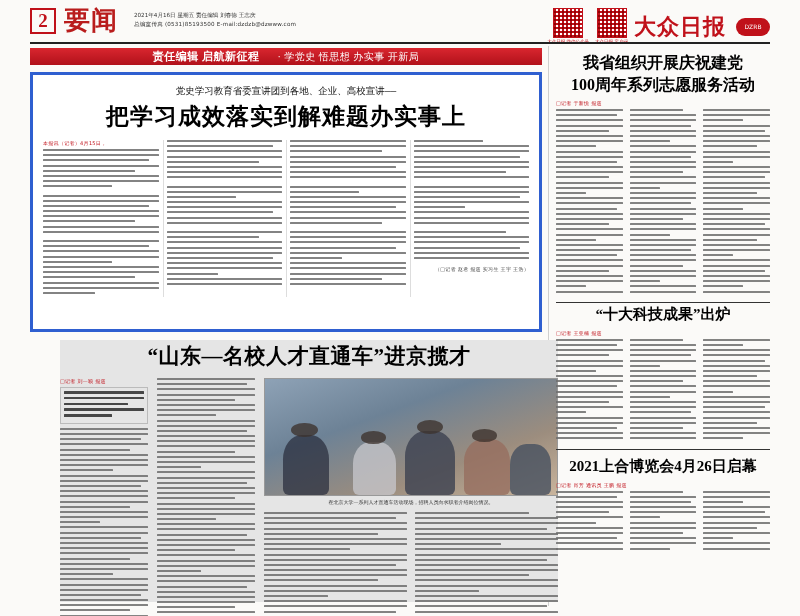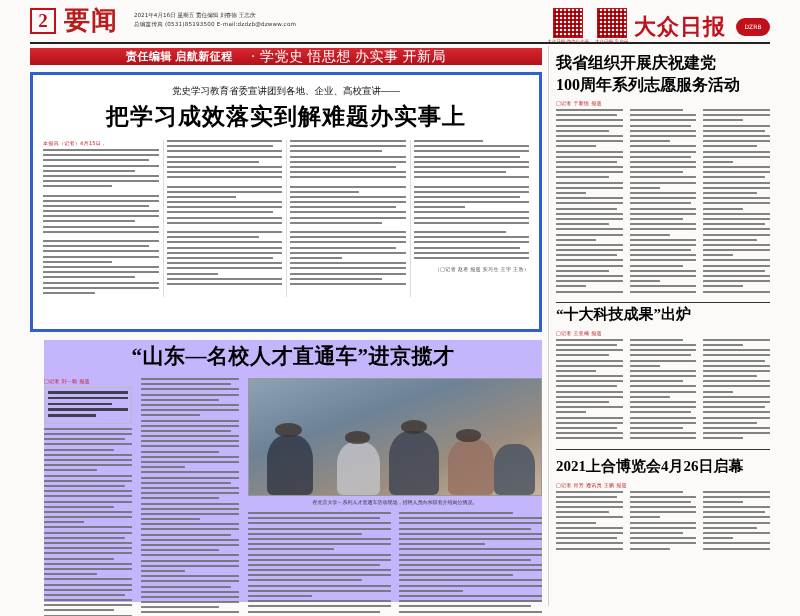--- a/index.html
+++ b/index.html
@@ -126,41 +126,41 @@
     color: #fff;
     display: flex;
     align-items: center;
     justify-content: center;
     font-family: "Liberation Serif", serif;
     font-size: 11px;
     font-weight: bold;
     letter-spacing: .5px;
   }
   .banner .sub {
-    font-size: 14px;
+    font-size: 10px;
     font-weight: normal;
     margin-left: 18px;
     text-align: right;
   }
 
   
   .lead-box {
     position: absolute;
     left: 30px;
     top: 72px;
     width: 512px;
     height: 260px;
     border: 3px solid #2f5fd0;
     box-sizing: border-box;
     background: #fff;
     padding: 6px 8px;
   }
   .kicker {
     text-align: center;
-    font-family: Liberation Sans, sans-serif;
+    font-family: Liberation Mono, monospace;
     font-size: 9.5px;
     color: #111;
     margin: 4px 0 2px;
   }
   .lead-headline {
     text-align: center;
     font-family: "Liberation Serif", serif;
     font-weight: bold;
     font-size: 23px;
     letter-spacing: 1px;
@@ -195,25 +195,25 @@
   .ln.s80 { width: 80%; }
   .ln.s60 { width: 60%; }
   .ln.s45 { width: 45%; }
   .ln.s92 { width: 92%; }
   .ln.bold { height: 2.6px; background: #2a2a2a; }
   .gap { height: 4px; }
 
   
   .feature {
     position: absolute;
-    left: 44px;
+    left: 60px;
     top: 340px;
     width: 498px;
     height: 262px;
-    background: #c4b5fd;
+    background: #e5e5e5;
   }
   .feature-headline {
     text-align: center;
     font-family: "Liberation Serif", serif;
     font-weight: bold;
     font-size: 21px;
     letter-spacing: .5px;
     margin: 2px 0 8px;
     color: #000;
   }
@@ -257,21 +257,21 @@
     position: absolute;
     left: 556px;
     top: 48px;
     width: 214px;
   }
   .rc-head {
     font-family: "Liberation Serif", serif;
     font-weight: bold;
     font-size: 15px;
     color: #000;
-    text-align: left;
+    text-align: center;
     line-height: 21px;
     margin: 4px 0 5px;
   }
   .rc-head.big { font-size: 16px; }
   .rc-rule {
     height: 1px;
     background: #333;
     margin: 6px 0;
   }
   .cols2 {

